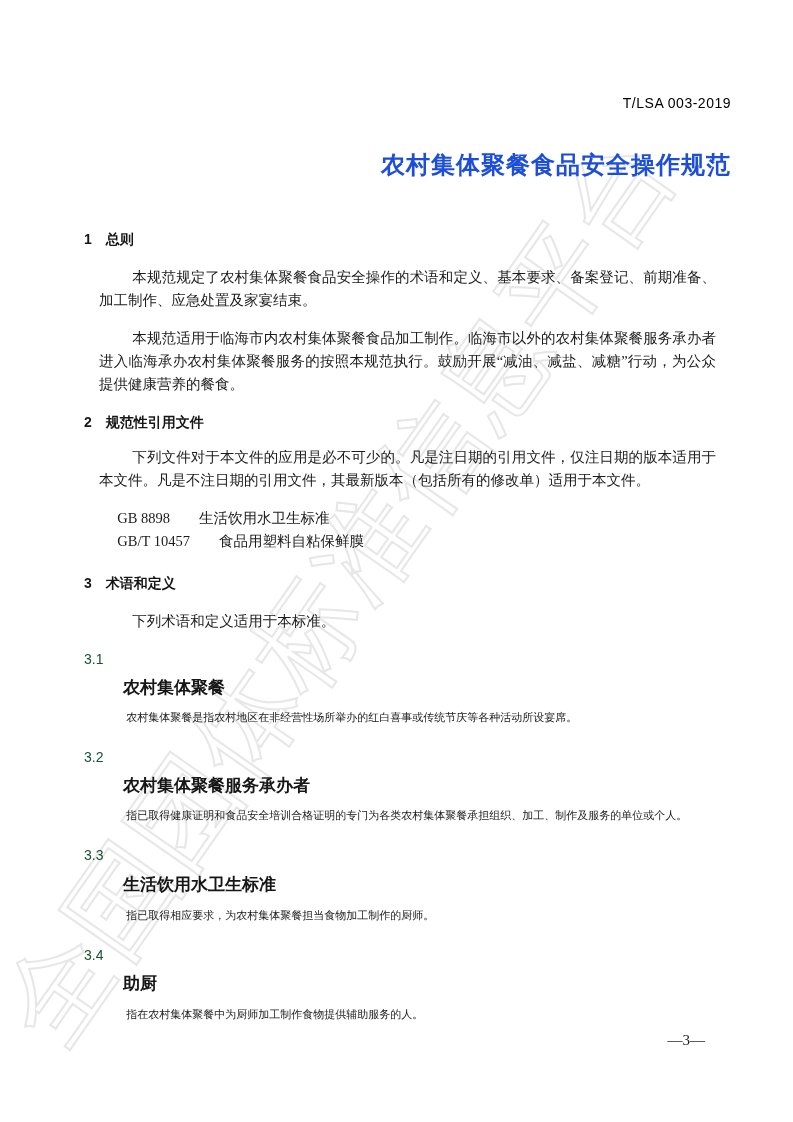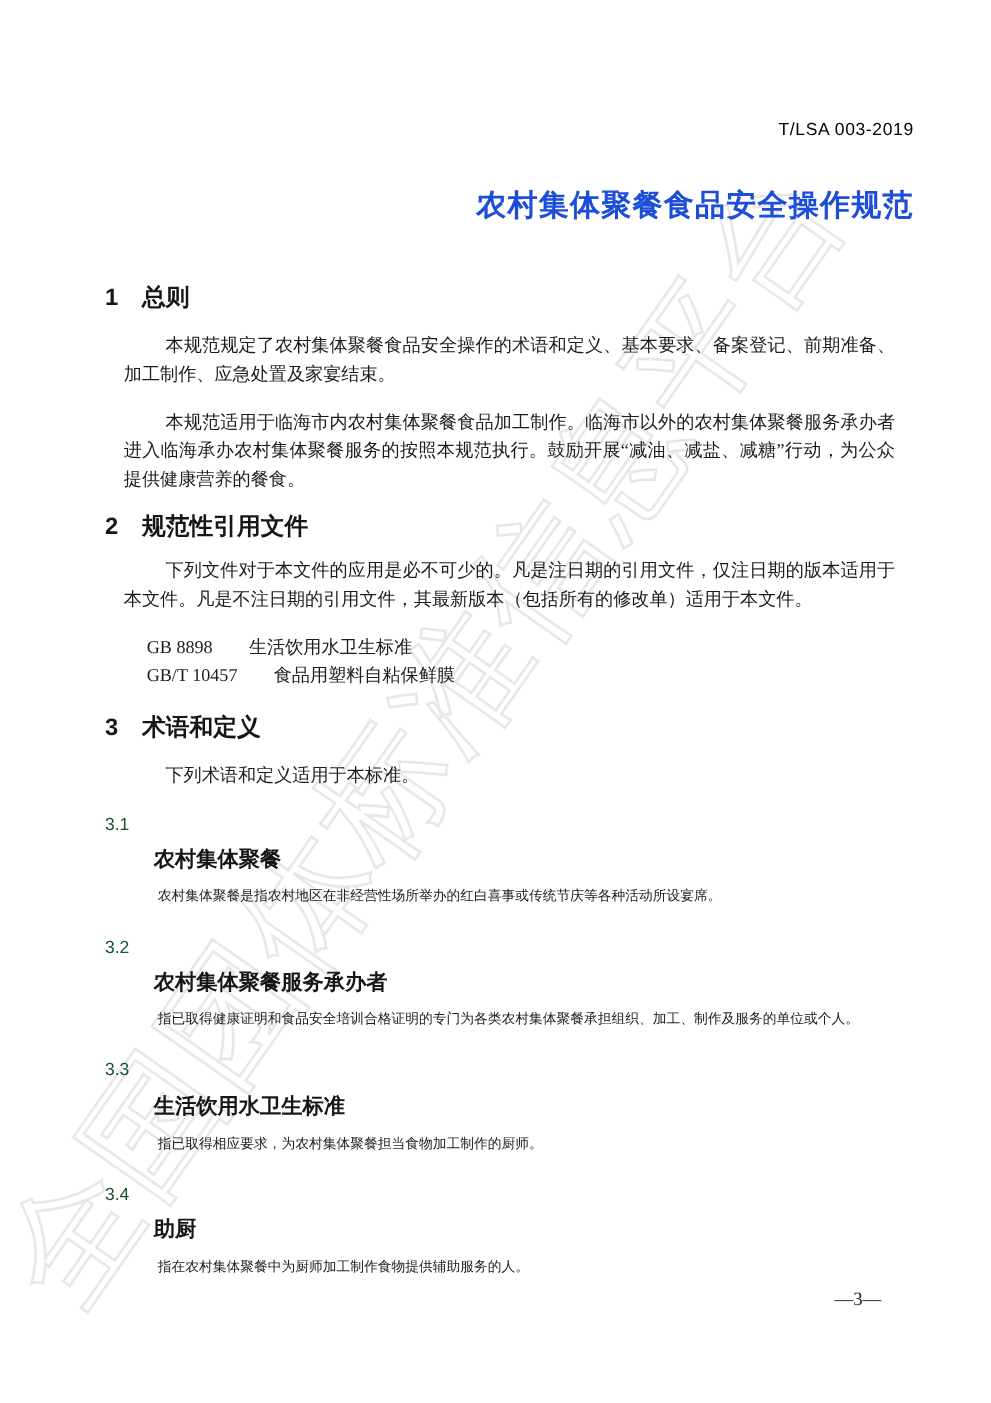--- a/index.html
+++ b/index.html
@@ -52,21 +52,21 @@
     font-family: "Liberation Sans", "DejaVu Sans", sans-serif;
     font-weight: bold;
     font-size: 24px;
     line-height: 34px;
     letter-spacing: 1px;
     color: #1d4ed8;
   }
   .sec-heading {
     font-family: "Liberation Sans", "DejaVu Sans", sans-serif;
     font-weight: bold;
-    font-size: 19px;
+    font-size: 14px;
     line-height: 22px;
     color: #161616;
   }
   .sec-heading .sec-num { margin-right: 1em; }
   .sec-1 { margin-top: 46px; }
   .sec-2 { margin-top: 15px; }
   .sec-3 { margin-top: 19px; }
   p.body-para {
     margin: 15px;
     font-size: 14.5px;

